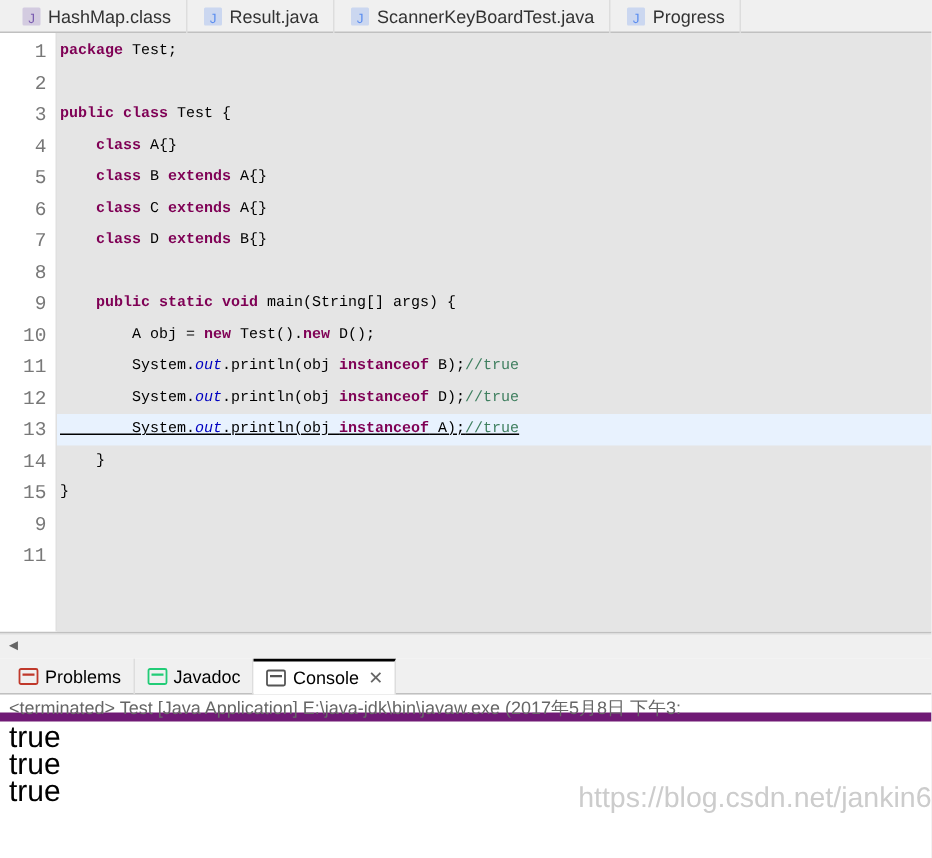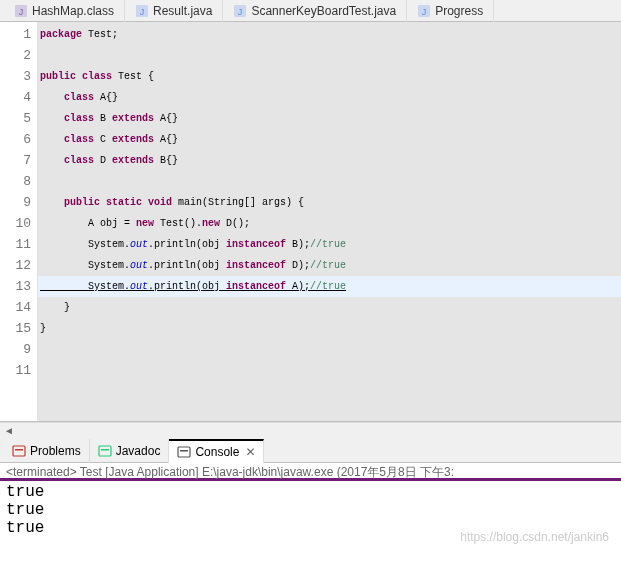--- a/index.html
+++ b/index.html
@@ -105,37 +105,37 @@
 }
 .btab.active {
   background: #fff;
   border-top: 2px solid #000000;
 }
 .btab .x { color: #666; margin-left: 2px; }
 .console-status {
   padding: 2px 6px;
   color: #666;
   font-size: 12px;
-  border-bottom: 3px solid #701a75;
+  border-bottom: 6px solid #701a75;
   height: 18px;
   line-height: 14px;
 }
 .console-out {
-  font-family: Liberation Mono, monospace;
-  font-size: 16px;
+  font-family: Liberation Sans, sans-serif;
+  font-size: 20px;
   padding: 2px 6px;
   color: #000;
 }
 .console-out div { height: 18px; line-height: 18px; }
 .watermark {
   position: absolute;
-  right: 12px;
+  right: 0;
   bottom: 28px;
   color: #ccc;
-  font-size: 12px;
+  font-size: 19px;
   font-family: Arial, sans-serif;
 }
 .ico { display:inline-block; width:14px; height:14px; }
 </style>
 </head>
 <body>
 
 <div class="top-tabs" id="top-tabs">
     <div class="top-tab">
       <span class="ico"><svg viewBox="0 0 14 14">

